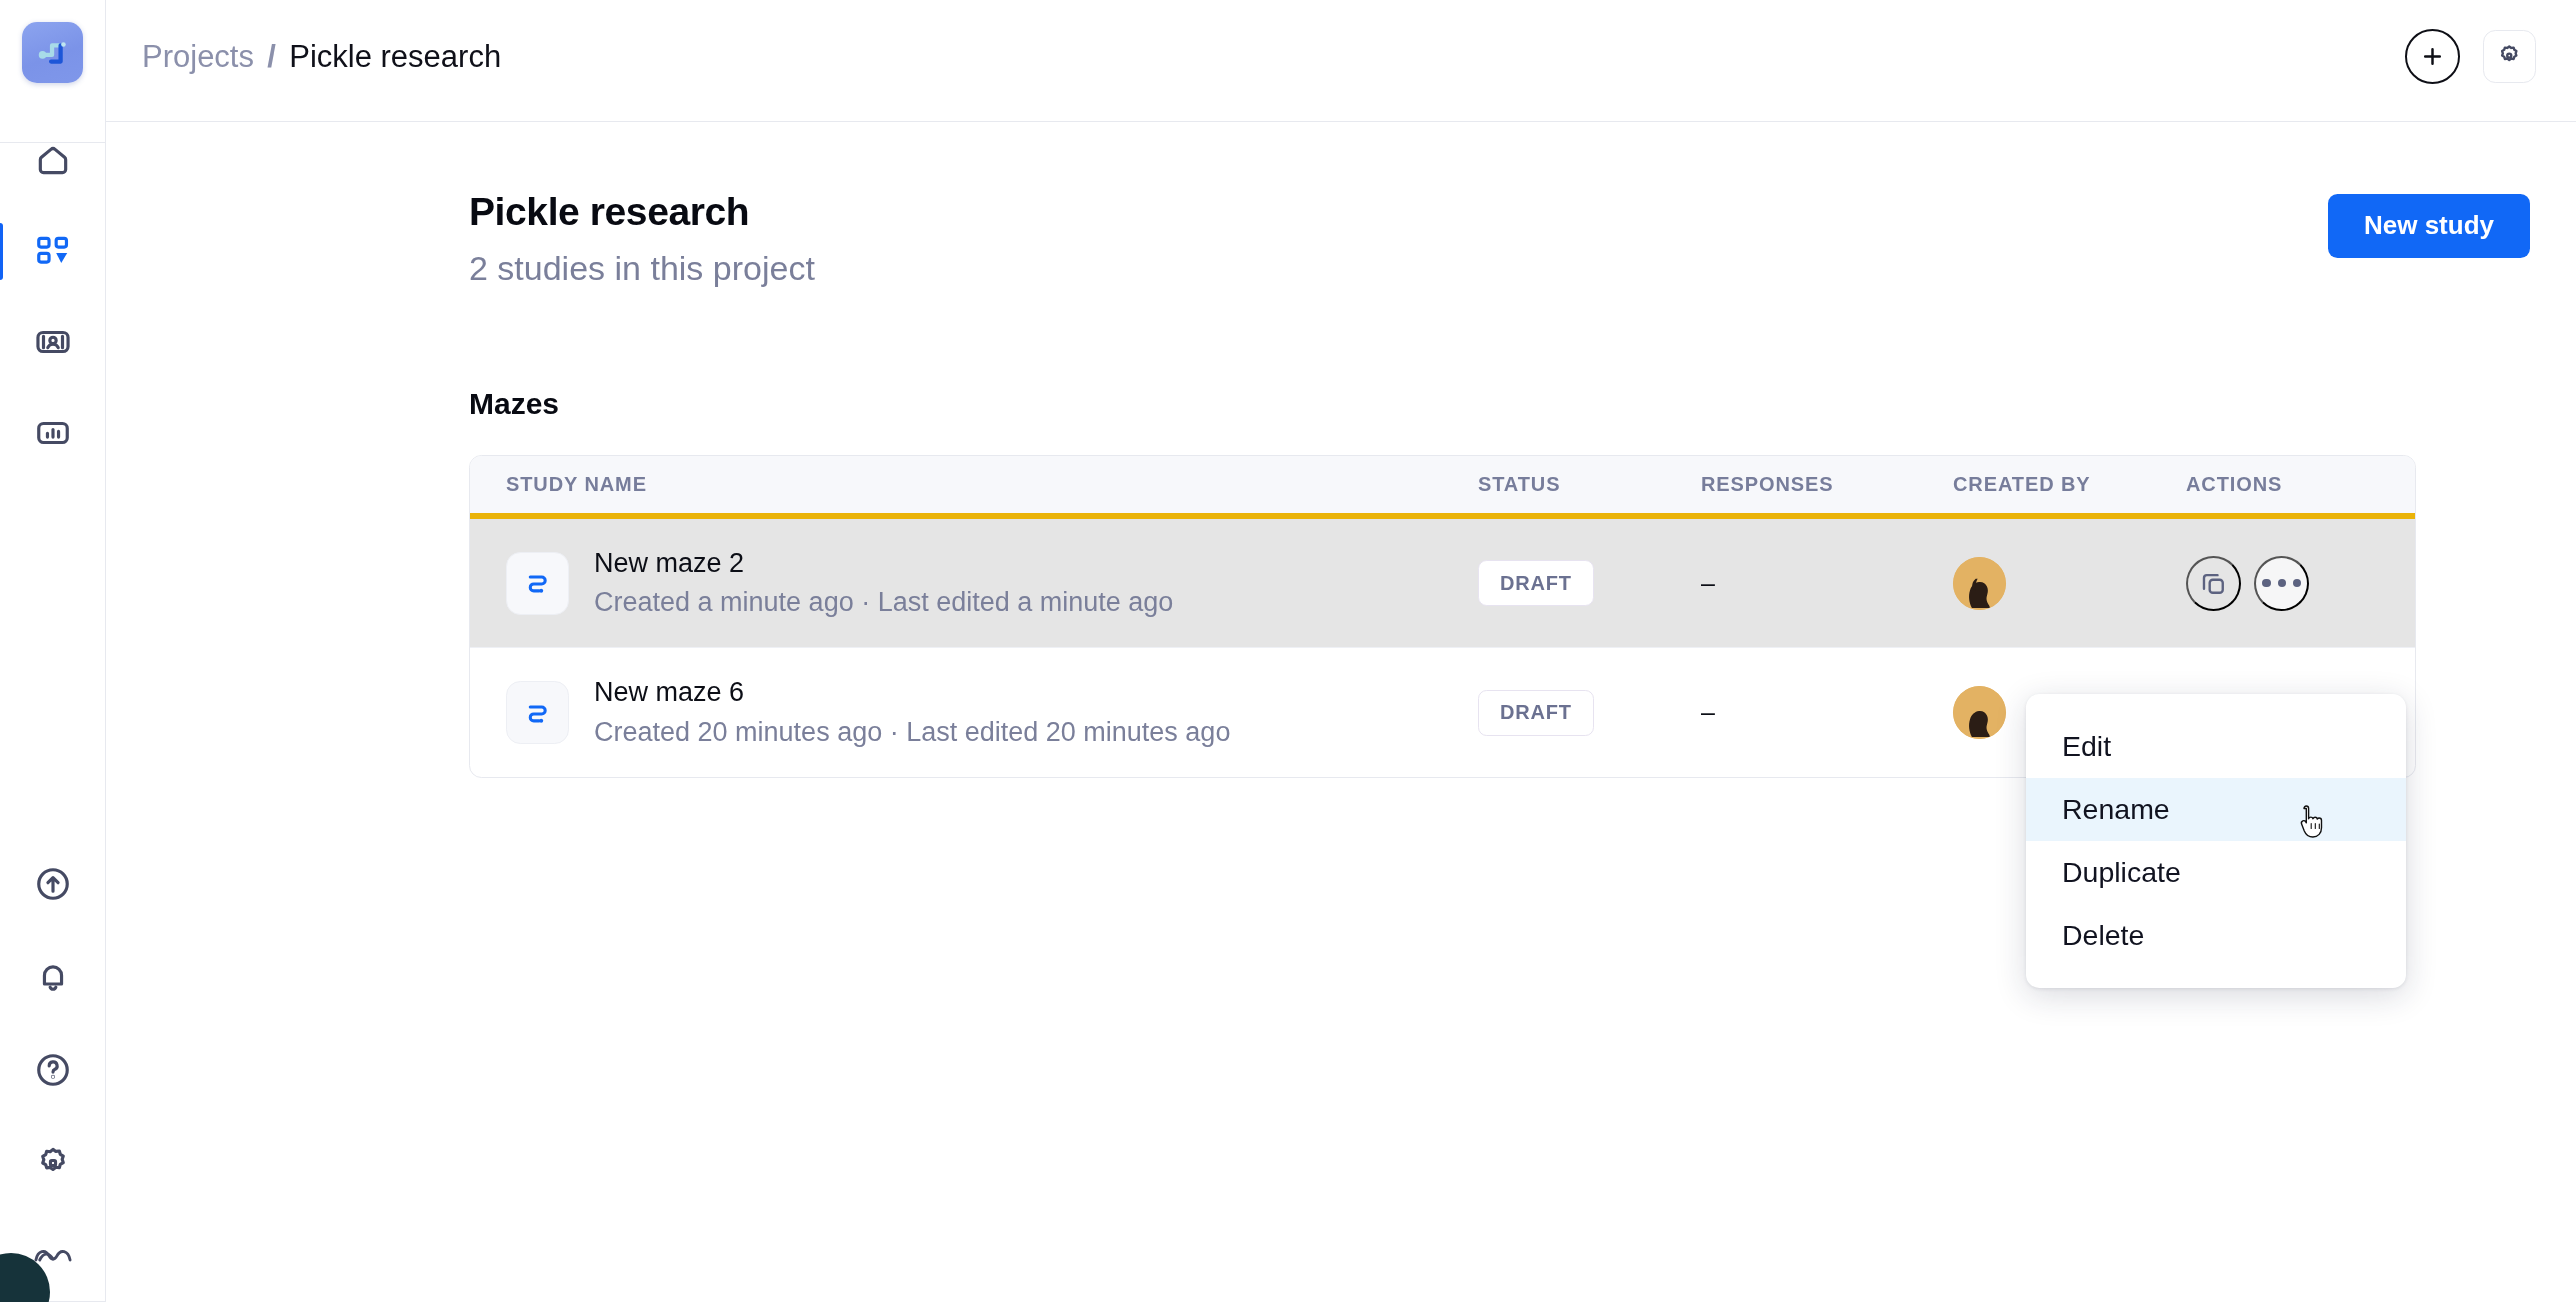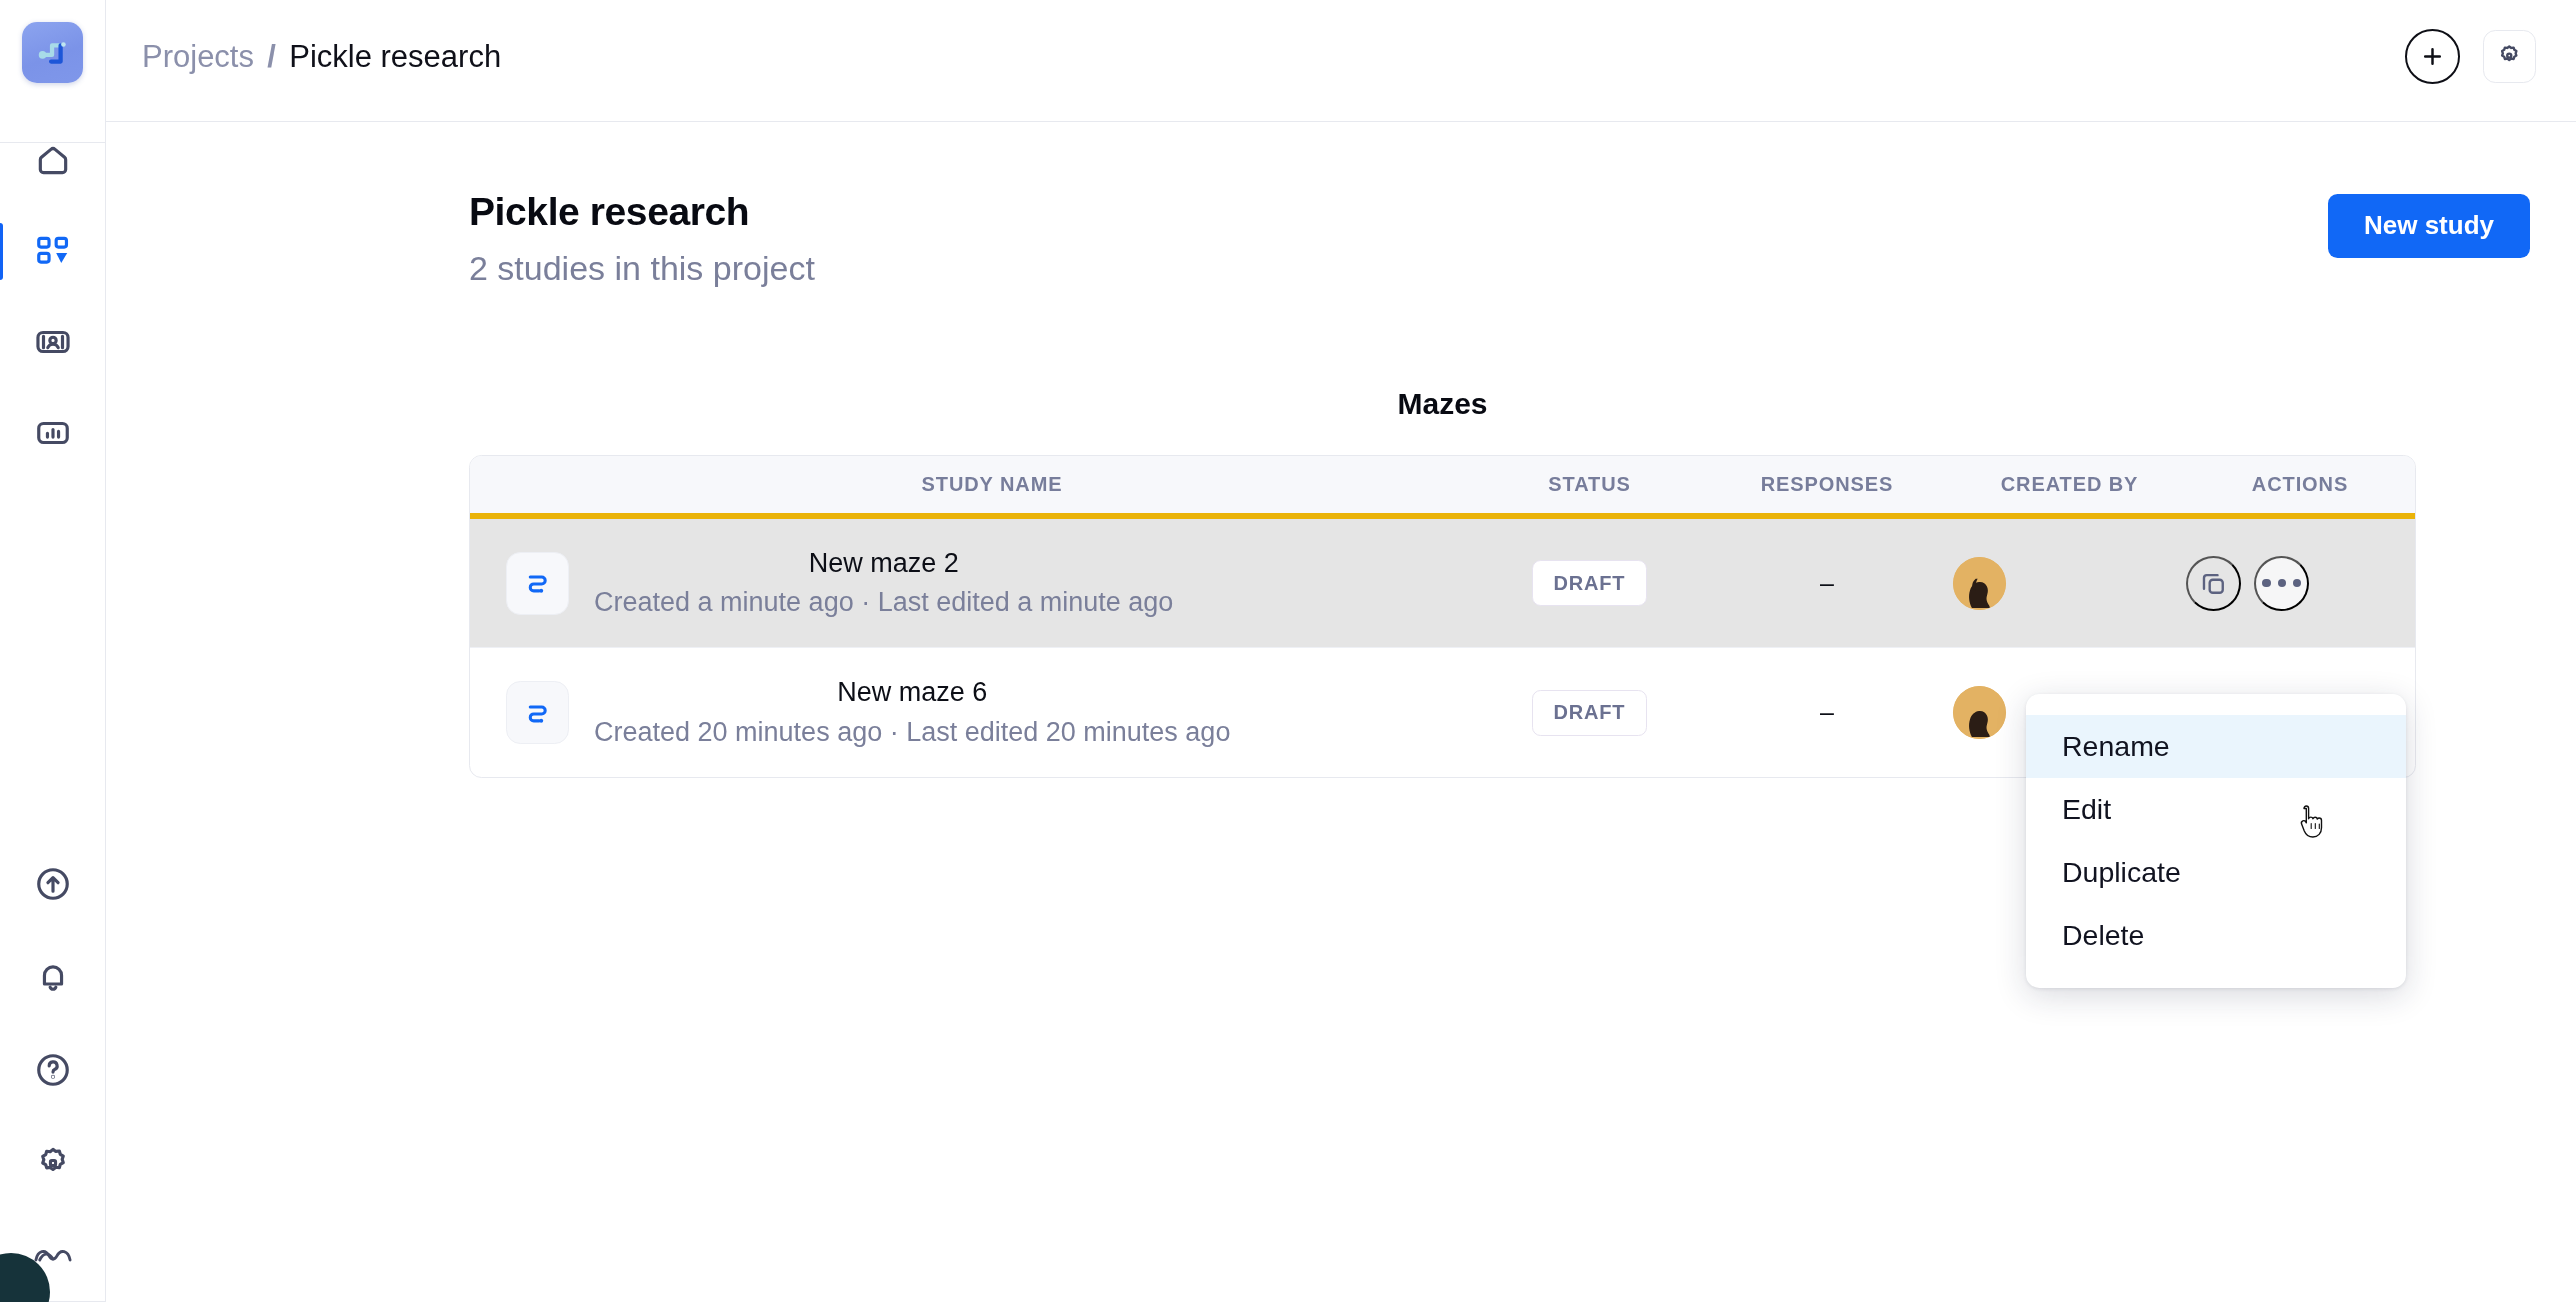--- a/index.html
+++ b/index.html
@@ -79,21 +79,21 @@
   }
   .hd-wrap { padding-left: 0; }
   .page-title { font-size: 39px; font-weight: 700; color: #080a12; letter-spacing: -0.4px; }
   .page-sub { font-size: 34px; color: #7a7f9a; margin-top: 15px; }
   .new-study {
     background: #1168f6; color: #fff; font-size: 26px; font-weight: 700;
     border: none; border-radius: 9.5px; padding: 0 36px; height: 64px;
     display: flex; align-items: center; justify-content: center; margin-top: 3.8px;
   }
 
-  .section { margin: 99px 0 0 363px; width: 1947px; text-align: center; }
+  .section { margin: 99px 0 0 363px; width: 1947px; }
   .section-title { font-size: 30px; font-weight: 700; color: #080a12; }
 
   .table-card {
     margin-top: 34px; border: 1px solid #e7e9ef; border-radius: 12.4px;
     background: #fff; overflow: hidden;
   }
   .trow { display: flex; align-items: center; }
   .thead { background: #f7f8fb; height: 63px; border-bottom: 6px solid #eab308; }
   .th { font-size: 20px; font-weight: 700; letter-spacing: 0.9px; color: #777d9b; }
   .c-name { width: 1008px; padding-left: 36px; }
@@ -351,22 +351,22 @@
               </div>
             </div>
             <div class="c-act"></div>
           </div>
 
         </div>
       </div>
     </div>
 
     <div class="menu">
+      <div class="menu-item">Edit</div>
       <div class="menu-item sel">Rename</div>
-      <div class="menu-item">Edit</div>
       <div class="menu-item">Duplicate</div>
       <div class="menu-item">Delete</div>
     </div>
 
     <svg class="cursor" viewBox="0 0 32 38">
       <path d="M9 3.5c0-1.4 1-2.5 2.3-2.5s2.3 1.1 2.3 2.5v10.3c.4-1.1 1.2-1.7 2.2-1.7 1 0 1.9.6 2.2 1.6.4-.9 1.2-1.4 2.1-1.4 1.1 0 2 .7 2.2 1.8.4-.7 1.1-1.1 1.9-1.1 1.3 0 2.3 1.1 2.3 2.5v7.2c0 5.4-3.4 9.3-8.6 9.3-5 0-7-2.3-8.6-6.1L6.6 19c-.5-1.3.1-2.7 1.3-3.2 1-.4 2.1 0 2.7.9l.7 1.1V3.5z" fill="#ffffff" stroke="#111111" stroke-width="1.4" stroke-linejoin="round"></path>
       <path d="M16.2 18.5v5M20.3 18.5v5M24.3 19v4.5" stroke="#111111" stroke-width="1.1" stroke-linecap="round"></path>
     </svg>
 
   </section>

